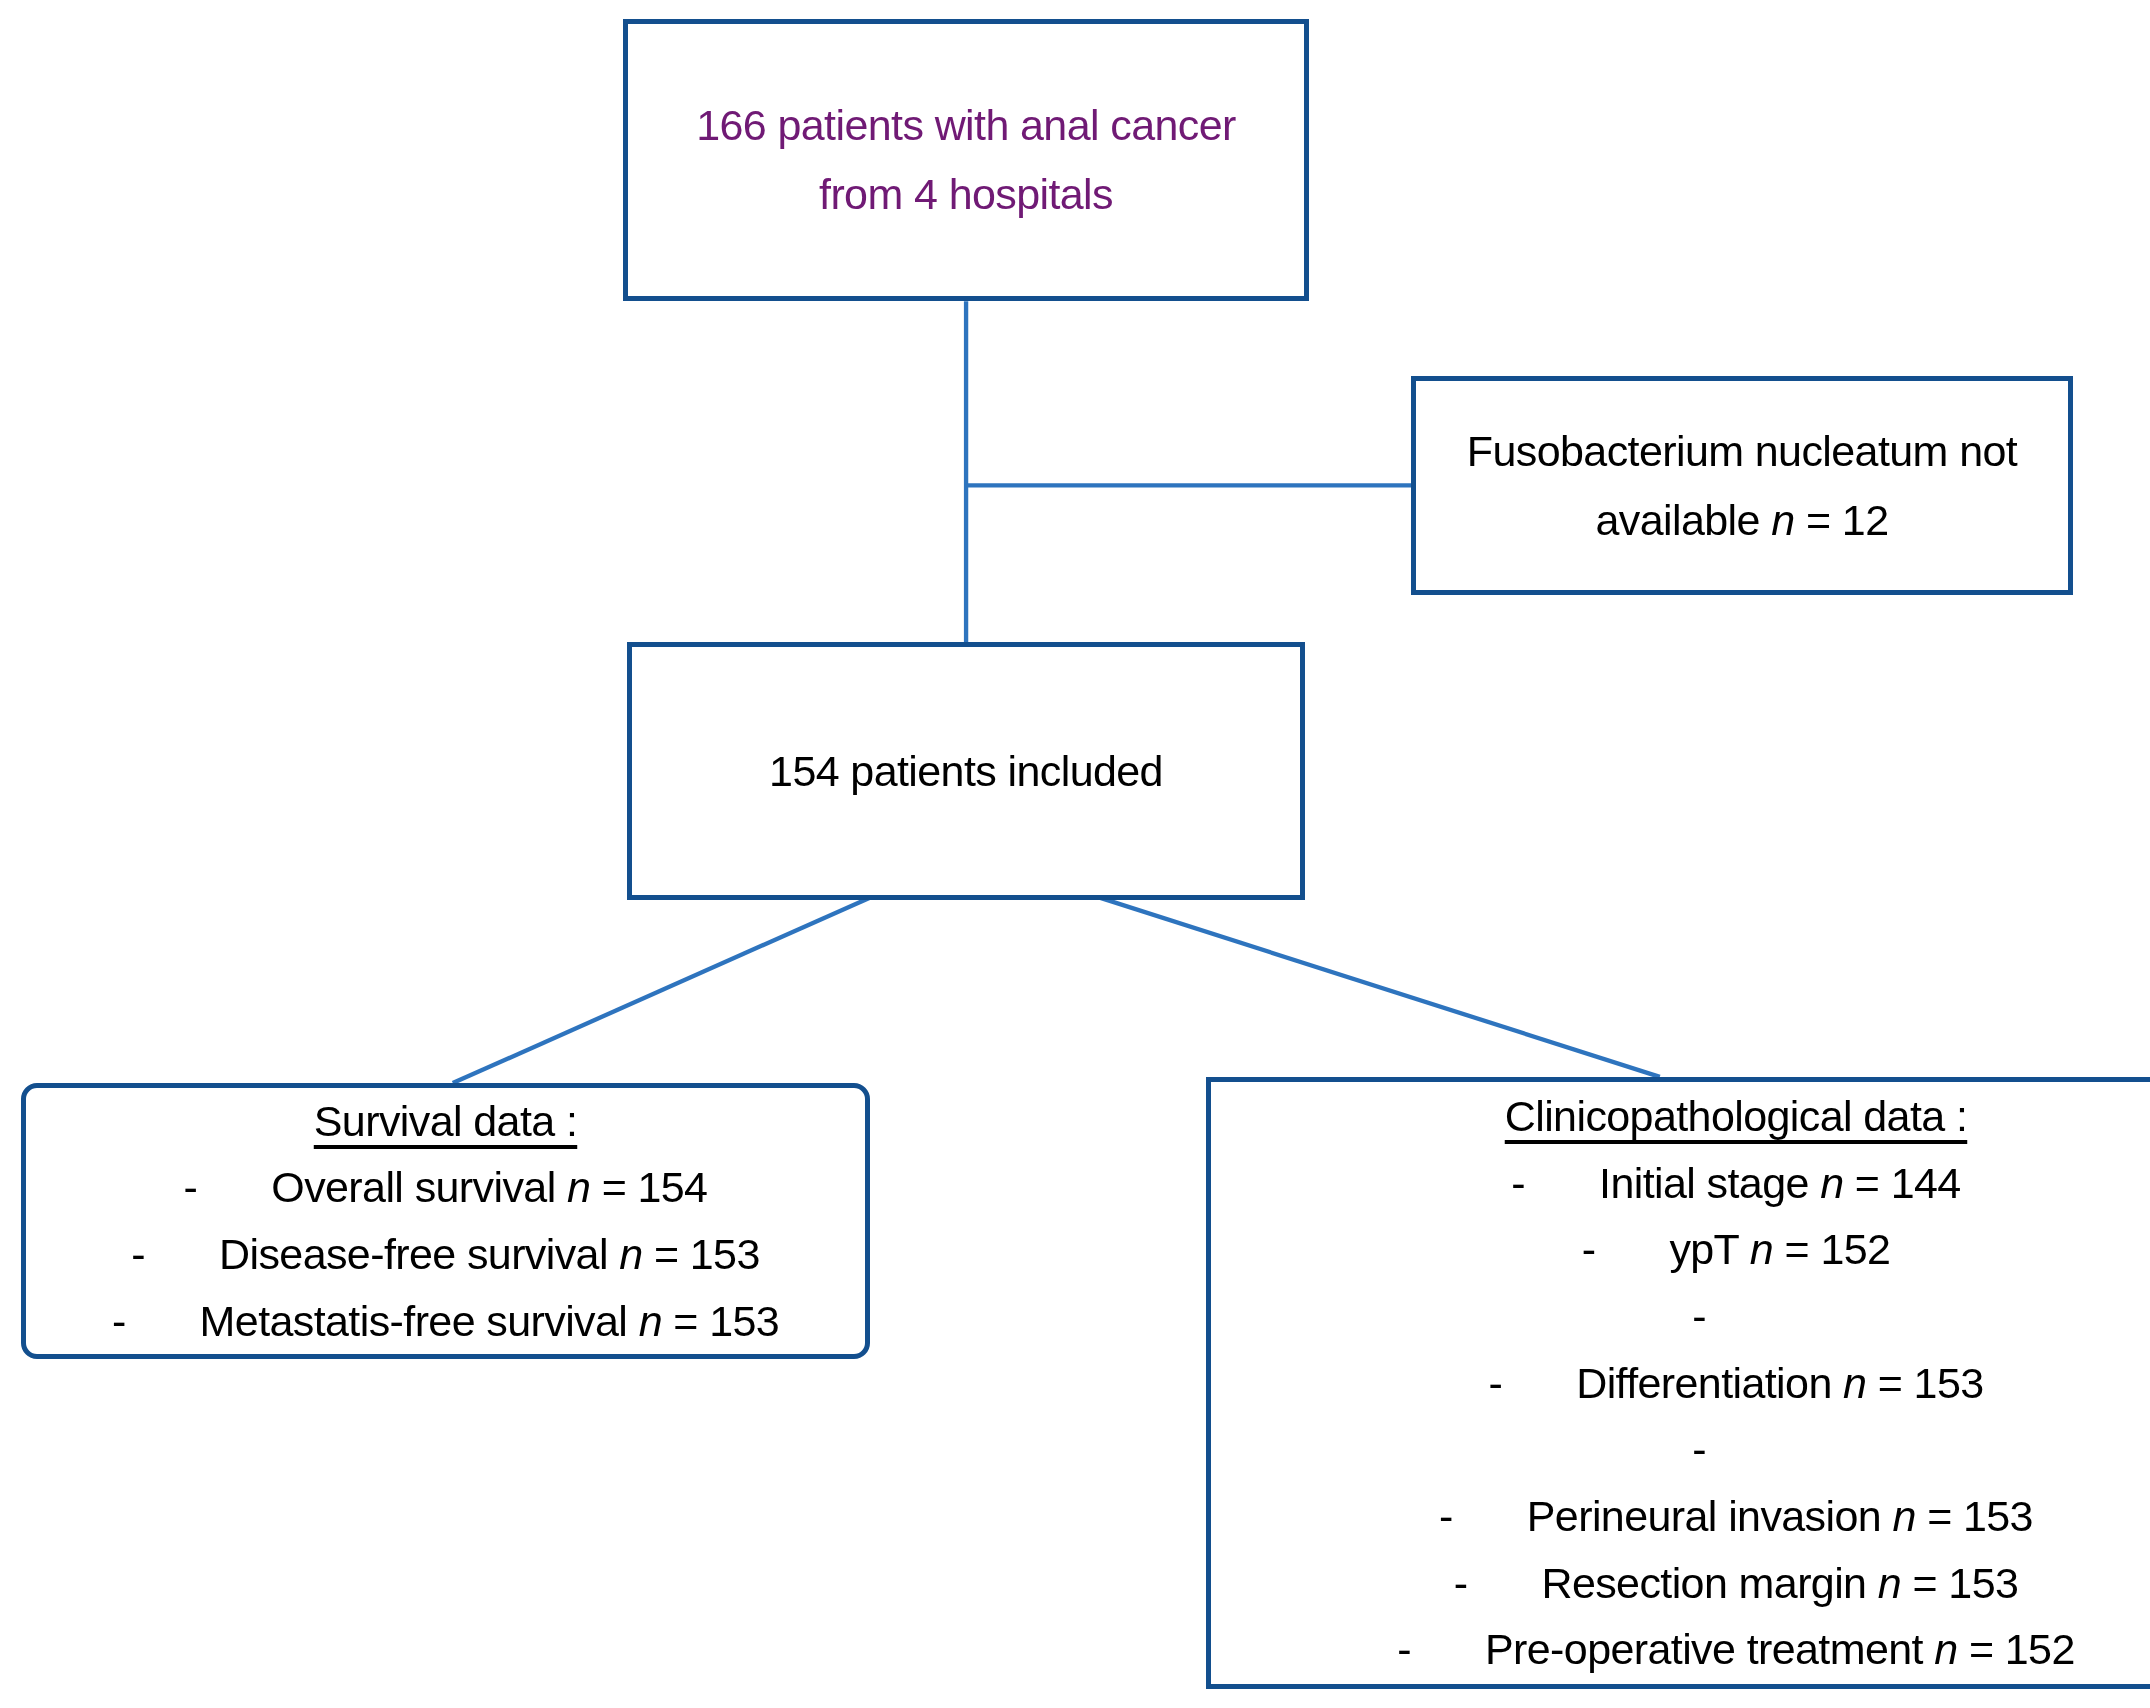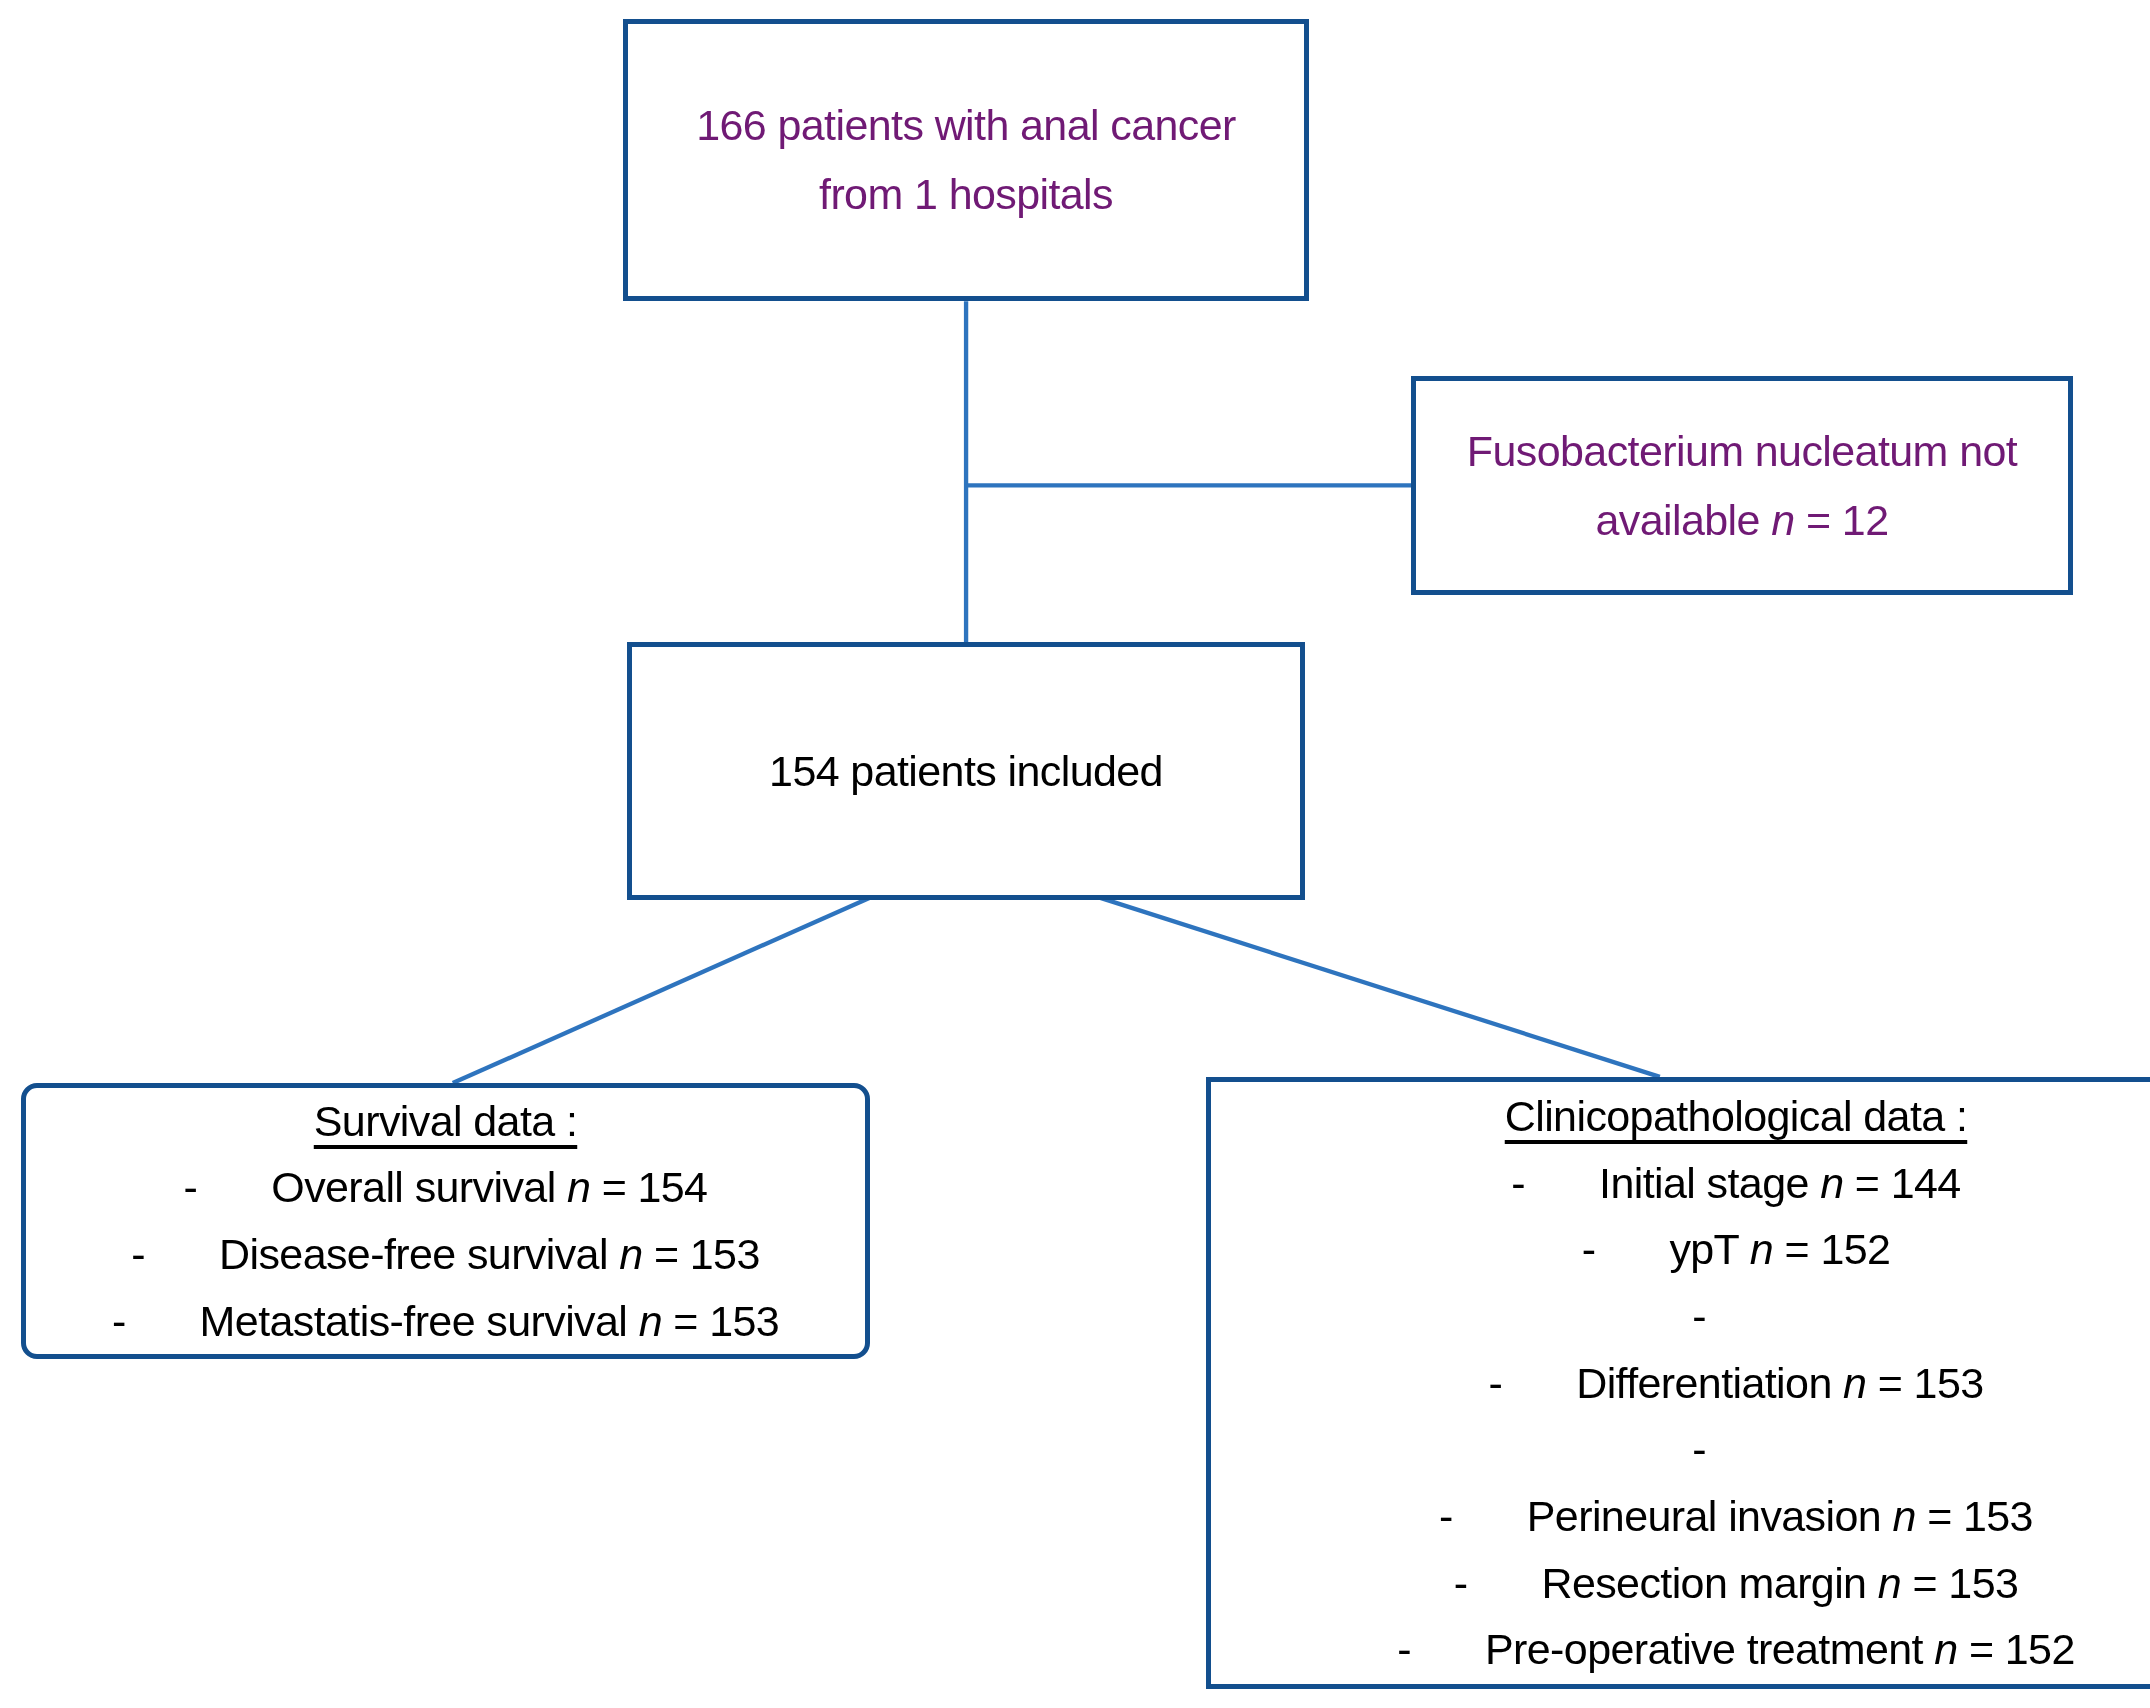--- a/index.html
+++ b/index.html
@@ -65,24 +65,24 @@
 
   <svg class="connector-layer" viewBox="0 0 3469 2755" xmlns="http://www.w3.org/2000/svg">
     <line x1="1558" y1="486" x2="1558" y2="1036" stroke-width="7" stroke="#2e74be"></line>
     <line x1="1558" y1="783" x2="2276" y2="783" stroke-width="7" stroke="#2e74be"></line>
     <line x1="1558" y1="1379" x2="730" y2="1747" stroke-width="7" stroke="#2e74be"></line>
     <line x1="1558" y1="1379" x2="2677" y2="1737" stroke-width="7" stroke="#2e74be"></line>
   </svg>
 
   <div class="box box-top" style="border-color: rgb(19, 79, 142); color: #701a75;">
     <div class="line">166 patients with anal cancer</div>
-    <div class="line">from 1 hospitals</div>
+    <div class="line">from 4 hospitals</div>
   </div>
 
-  <div class="box box-excluded" style="border-color: rgb(19, 79, 142); color: #701a75;">
+  <div class="box box-excluded" style="border-color: rgb(19, 79, 142); color: #000000;">
     <div class="line">Fusobacterium nucleatum not</div>
     <div class="line">
       <span>available</span>
       <i>n</i>
       <span>=</span>
       <span>12</span>
     </div>
   </div>
 
   <div class="box box-included" style="border-color: rgb(19, 79, 142); color: rgb(0, 0, 0);">

